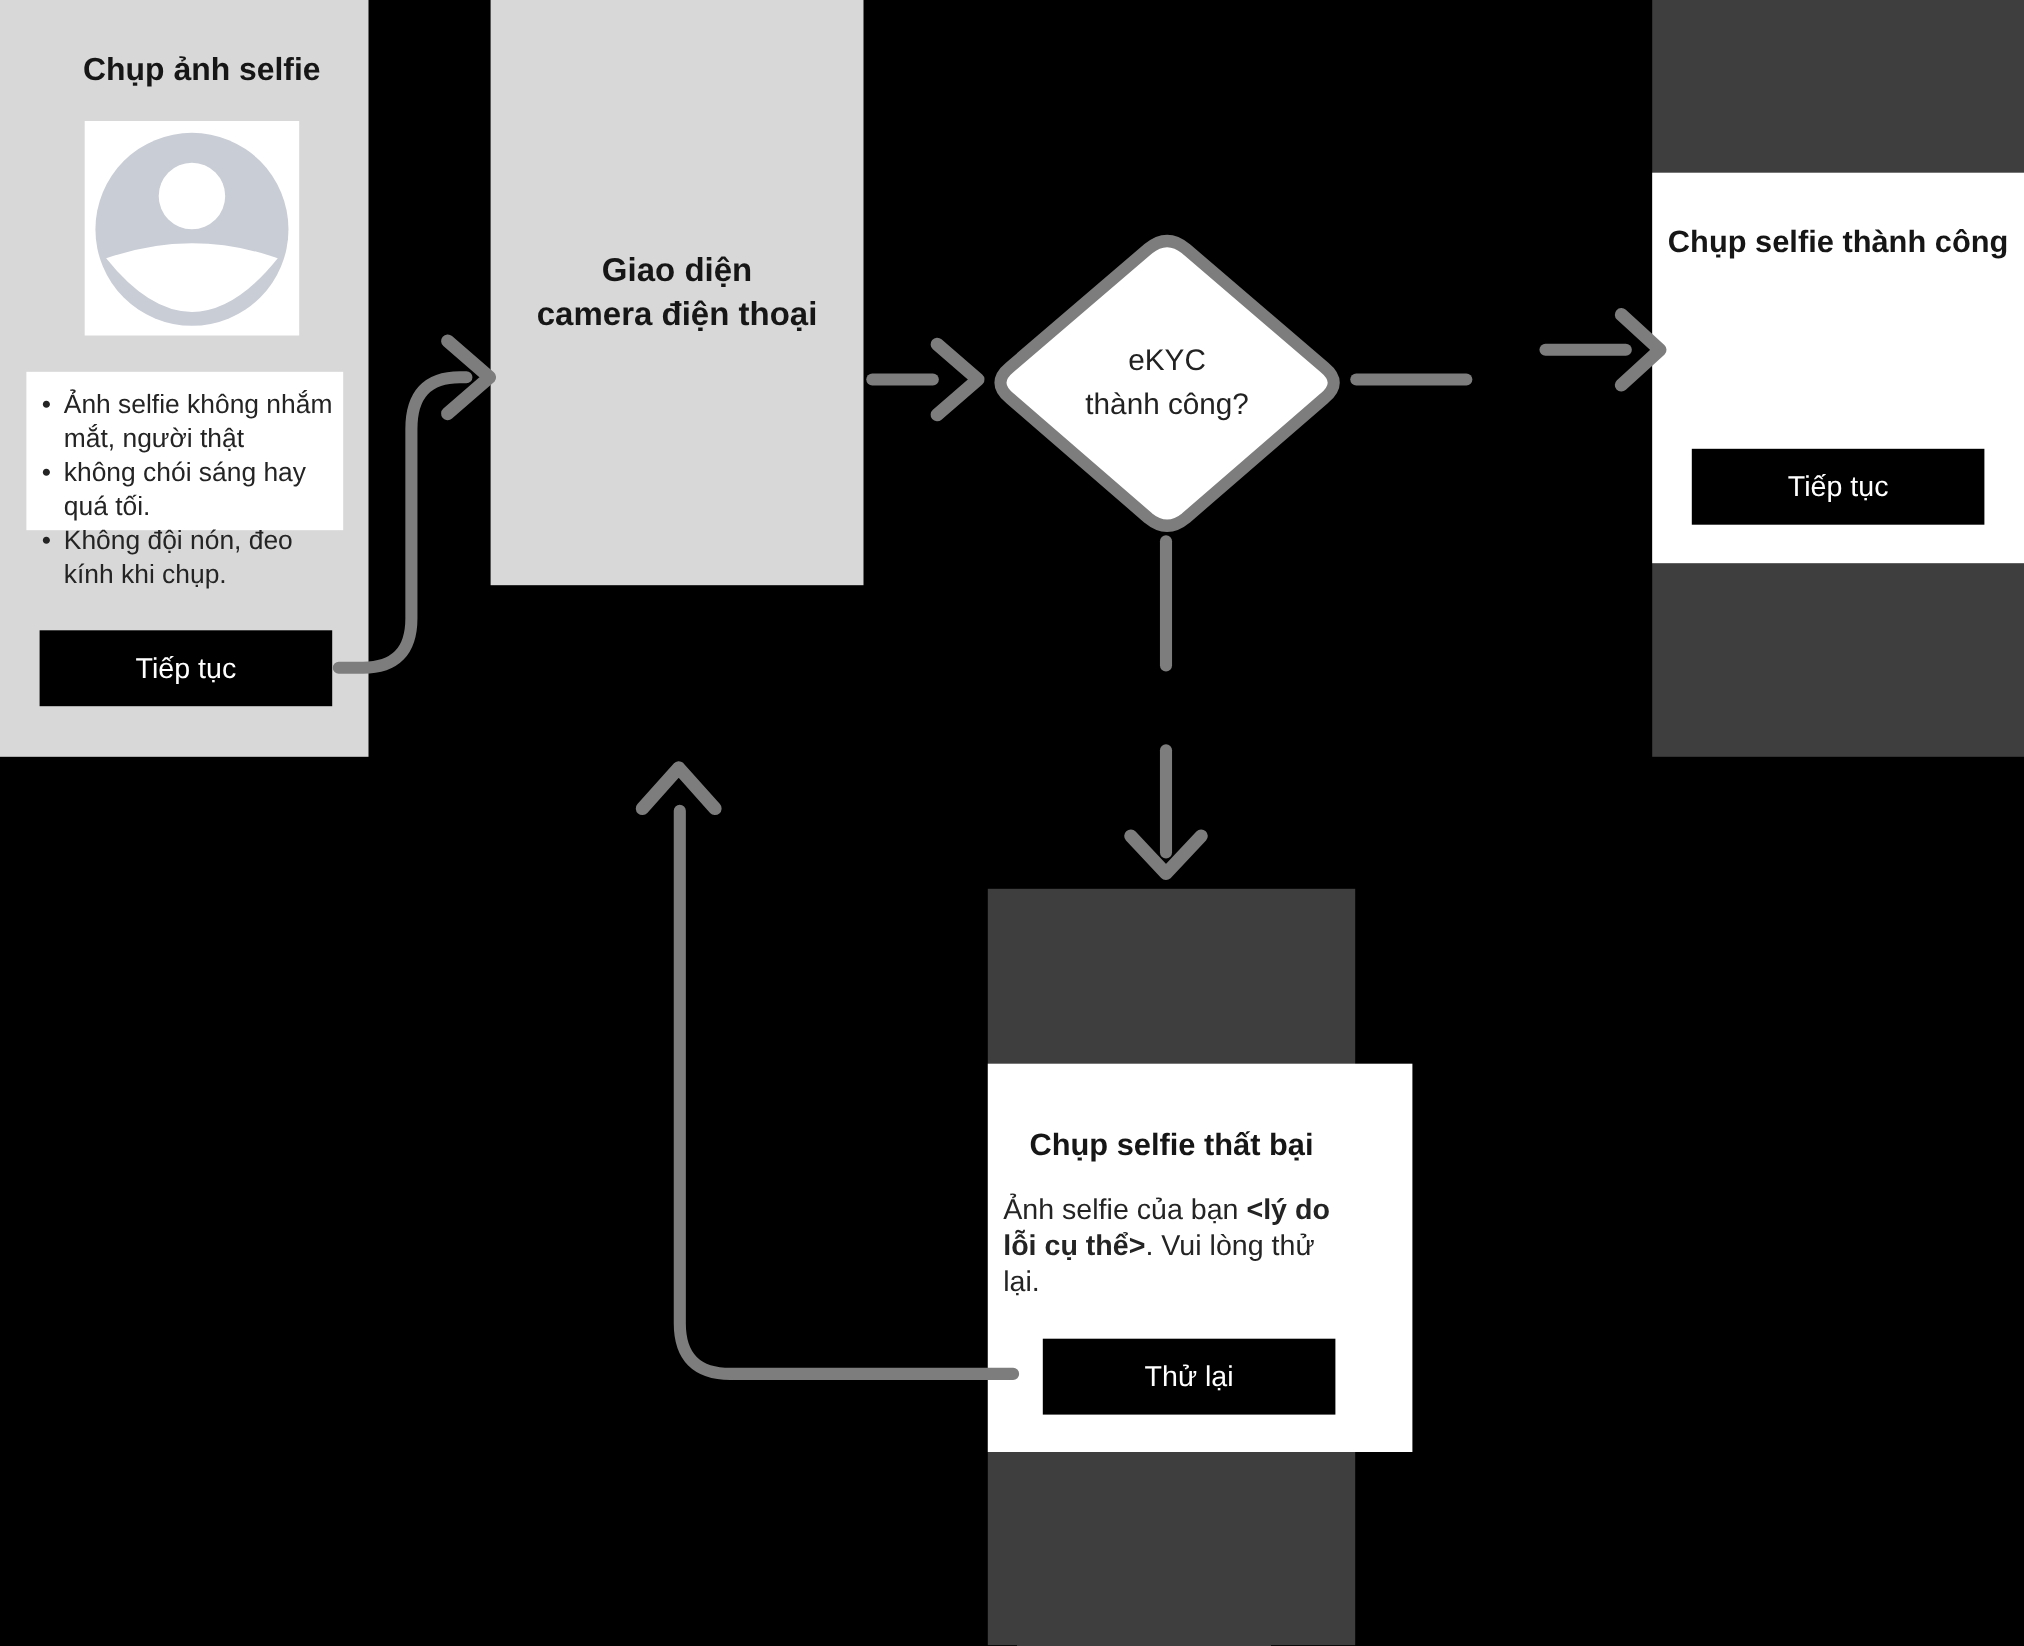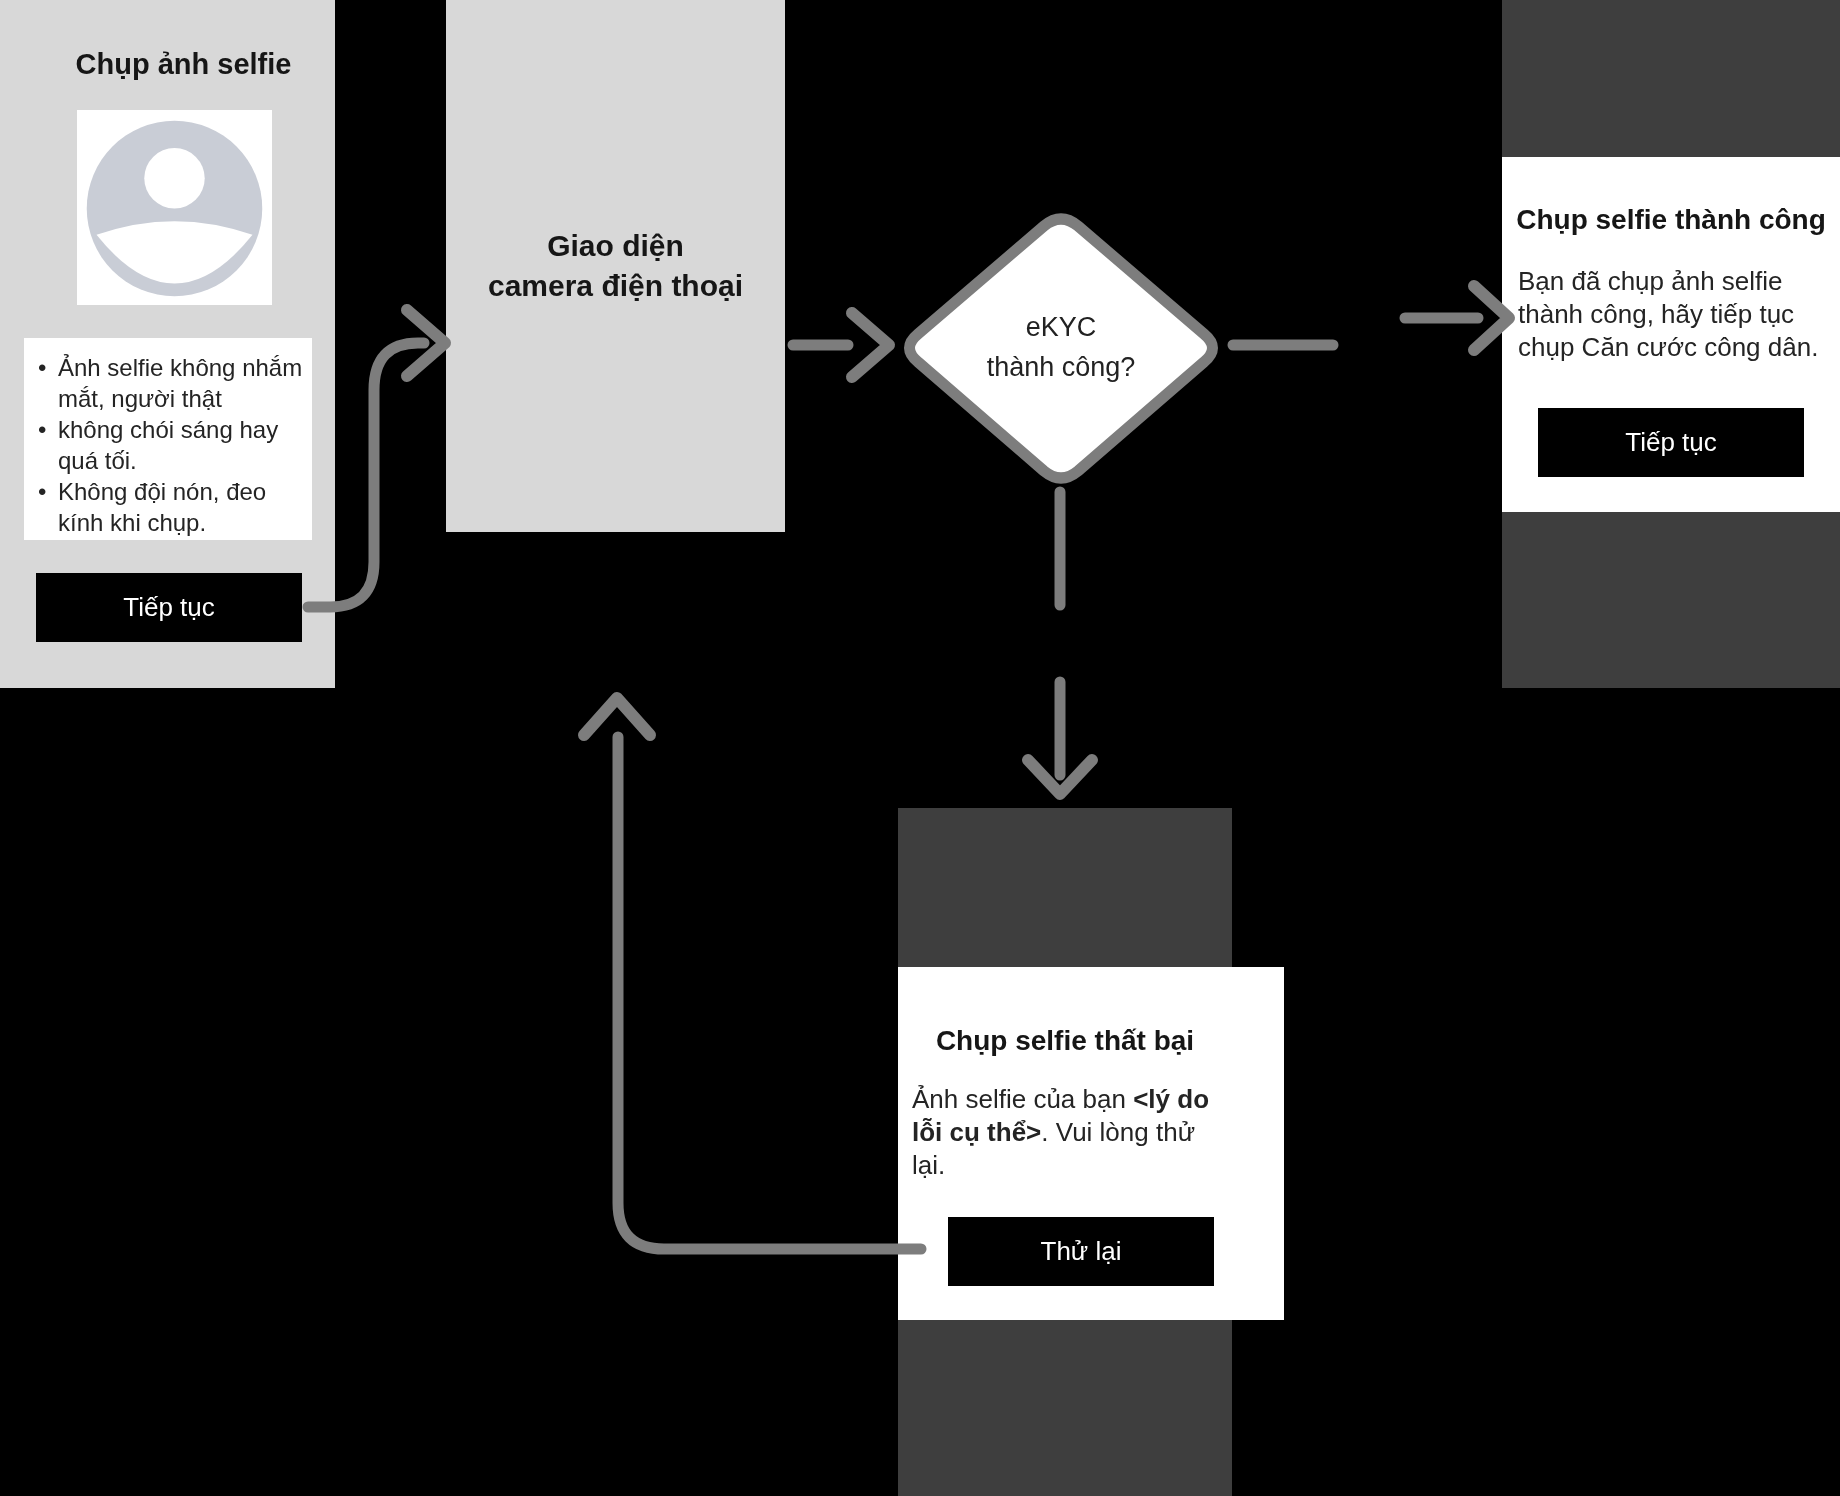--- a/index.html
+++ b/index.html
@@ -38,42 +38,39 @@
     <div class="abs title center" style="left:0;top:48px;width:335px;font-size:29px;padding-left:16px;">Chụp ảnh selfie</div>
 
     <div class="card" style="left:77px;top:110px;width:195px;height:195px;">
       <svg width="195" height="195" viewBox="0 0 200 200">
         <circle cx="100" cy="101" r="90" fill="#c9cdd6"></circle>
         <circle cx="100" cy="70" r="31" fill="#ffffff"></circle>
         <path d="M 20 128 Q 100 100 180 128 Q 100 228 20 128 Z" fill="#ffffff"></path>
       </svg>
     </div>
 
-    <div class="card" style="left:24px;top:338px;width:288px;height:202px;box-sizing:border-box;">
+    <div class="card" style="left:24px;top:338px;width:288px;height:144px;box-sizing:border-box;">
       <ul class="bullets">
         <li>Ảnh selfie không nhắm mắt, người thật</li>
         <li>không chói sáng hay quá tối.</li>
         <li>Không đội nón, đeo kính khi chụp.</li>
       </ul>
     </div>
 
     <div class="btn" style="left:36px;top:573px;width:266px;height:69px;">Tiếp tục</div>
   </div>
 
   <div class="panel-light" style="left:446px;top:0;width:339px;height:532px;display:flex;align-items:center;justify-content:center;">
     <div class="title center pre" style="font-size:30px;line-height:40px;">Giao diện
 camera điện thoại</div>
   </div>
 
   <div class="panel-dark" style="left:1502px;top:0;width:338px;height:688px;">
     <div class="card" style="left:0;top:157px;width:338px;height:355px;">
       <div class="abs title center" style="left:0;top:47px;width:338px;font-size:28px;white-space:nowrap;">Chụp selfie thành công</div>
-      <div class="abs body-text pre" style="left:16px;top:108px;width:316px;">Bạn đã chụp ảnh selfie
-thành công, hãy tiếp tục
-chụp Căn cước công dân.</div>
       <div class="btn" style="left:36px;top:251px;width:266px;height:69px;">Tiếp tục</div>
     </div>
   </div>
 
   <div class="panel-dark" style="left:898px;top:808px;width:334px;height:688px;">
     <div class="card" style="left:0;top:159px;width:386px;height:353px;">
       <div class="abs title center" style="left:0;top:58px;width:334px;font-size:28px;white-space:nowrap;">Chụp selfie thất bại</div>
       <div class="abs body-text" style="left:14px;top:116px;width:306px;"><span>Ảnh selfie của bạn </span><b>&lt;lý do lỗi cụ thể&gt;</b><span>. Vui lòng thử lại.</span></div>
       <div class="btn" style="left:30px;top:250px;width:266px;height:69px;margin-left:20px;">Thử lại</div>
     </div>

